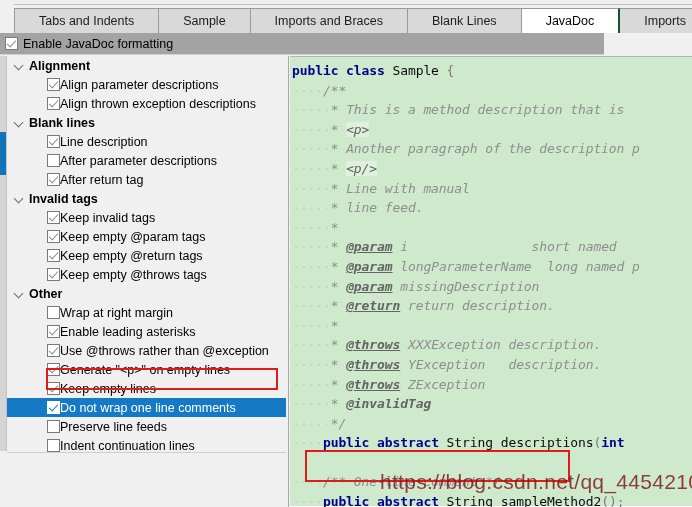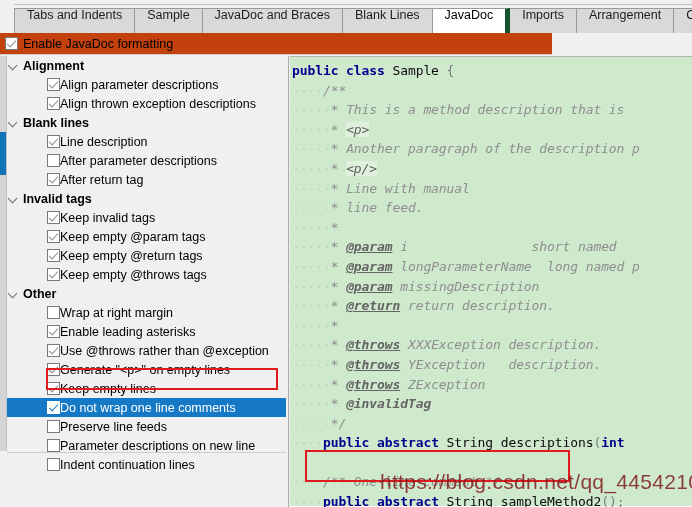--- a/index.html
+++ b/index.html
@@ -47,43 +47,44 @@
     display: flex;
     align-items: stretch;
     padding-left: 14px;
     box-sizing: border-box;
   }
   .tab {
     background: #d9d9d9;
     border: 1px solid #9a9a9a;
     border-bottom: none;
     border-right: none;
-    padding: 0 12px;
+    padding: 0 24px;
     display: flex;
+    align-items: center;
     justify-content: center;
     font-size: 12.5px;
     color: #1c1c1c;
     white-space: nowrap;
     box-sizing: border-box;
     line-height: 1;
   }
   .tab:last-child { border-right: 1px solid #9a9a9a; }
   .tab.active {
     background: #ffffff;
     color: #000000;
-    border-right: 5px solid #14532d;
+    border-right: 2px solid #14532d;
   }
   .tab.active + .tab { border-left: none; }
 
   
   #enable-row {
     position: absolute;
     left: 0; top: 33px;
-    width: 552px; height: 22px;
-    background: #c2410c;
+    width: 604px; height: 22px;
+    background: #a3a3a3;
     display: flex;
     align-items: center;
     padding-left: 5px;
     box-sizing: border-box;
     border-bottom: 1px solid #cfcfcf;
   }
   #enable-row .lbl {
     margin-left: 5px;
     font-size: 12.5px;
   }
@@ -145,21 +146,21 @@
     overflow: hidden;
   }
   #tree-inner { position: relative; }
   .row {
     height: 19px;
     display: flex;
     align-items: center;
     box-sizing: border-box;
     white-space: nowrap;
   }
-  .row.group { }
+  .row.group { padding-left: 6px; }
   .row.item { padding-left: 40px; }
   .row .chev {
     width: 13px; height: 13px;
     margin-right: 3px;
     position: relative;
     flex: 0 0 auto;
   }
   .row .chev::after {
     content: "";
     position: absolute;
@@ -276,21 +277,21 @@
   </div>
 
   <div id="tabbar">
       <div class="tab">
         <span>Tabs and Indents</span>
       </div>
       <div class="tab">
         <span>Sample</span>
       </div>
       <div class="tab">
-        <span>JavaDoc and Braces</span>
+        <span>Imports and Braces</span>
       </div>
       <div class="tab">
         <span>Blank Lines</span>
       </div>
       <div class="tab active">
         <span>JavaDoc</span>
       </div>
       <div class="tab">
         <span>Imports</span>
       </div>
@@ -387,24 +388,20 @@
             <span class="cb checked"></span>
             <span class="ilabel">Keep empty lines</span>
           </div>
           <div class="row item selected">
             <span class="cb checked"></span>
             <span class="ilabel">Do not wrap one line comments</span>
           </div>
           <div class="row item">
             <span class="cb"></span>
             <span class="ilabel">Preserve line feeds</span>
-          </div>
-          <div class="row item">
-            <span class="cb"></span>
-            <span class="ilabel">Parameter descriptions on new line</span>
           </div>
           <div class="row item">
             <span class="cb"></span>
             <span class="ilabel">Indent continuation lines</span>
           </div>
         </div>
     </div>
     <div id="tree-bottomline"></div>
 
     <div id="splitter">

